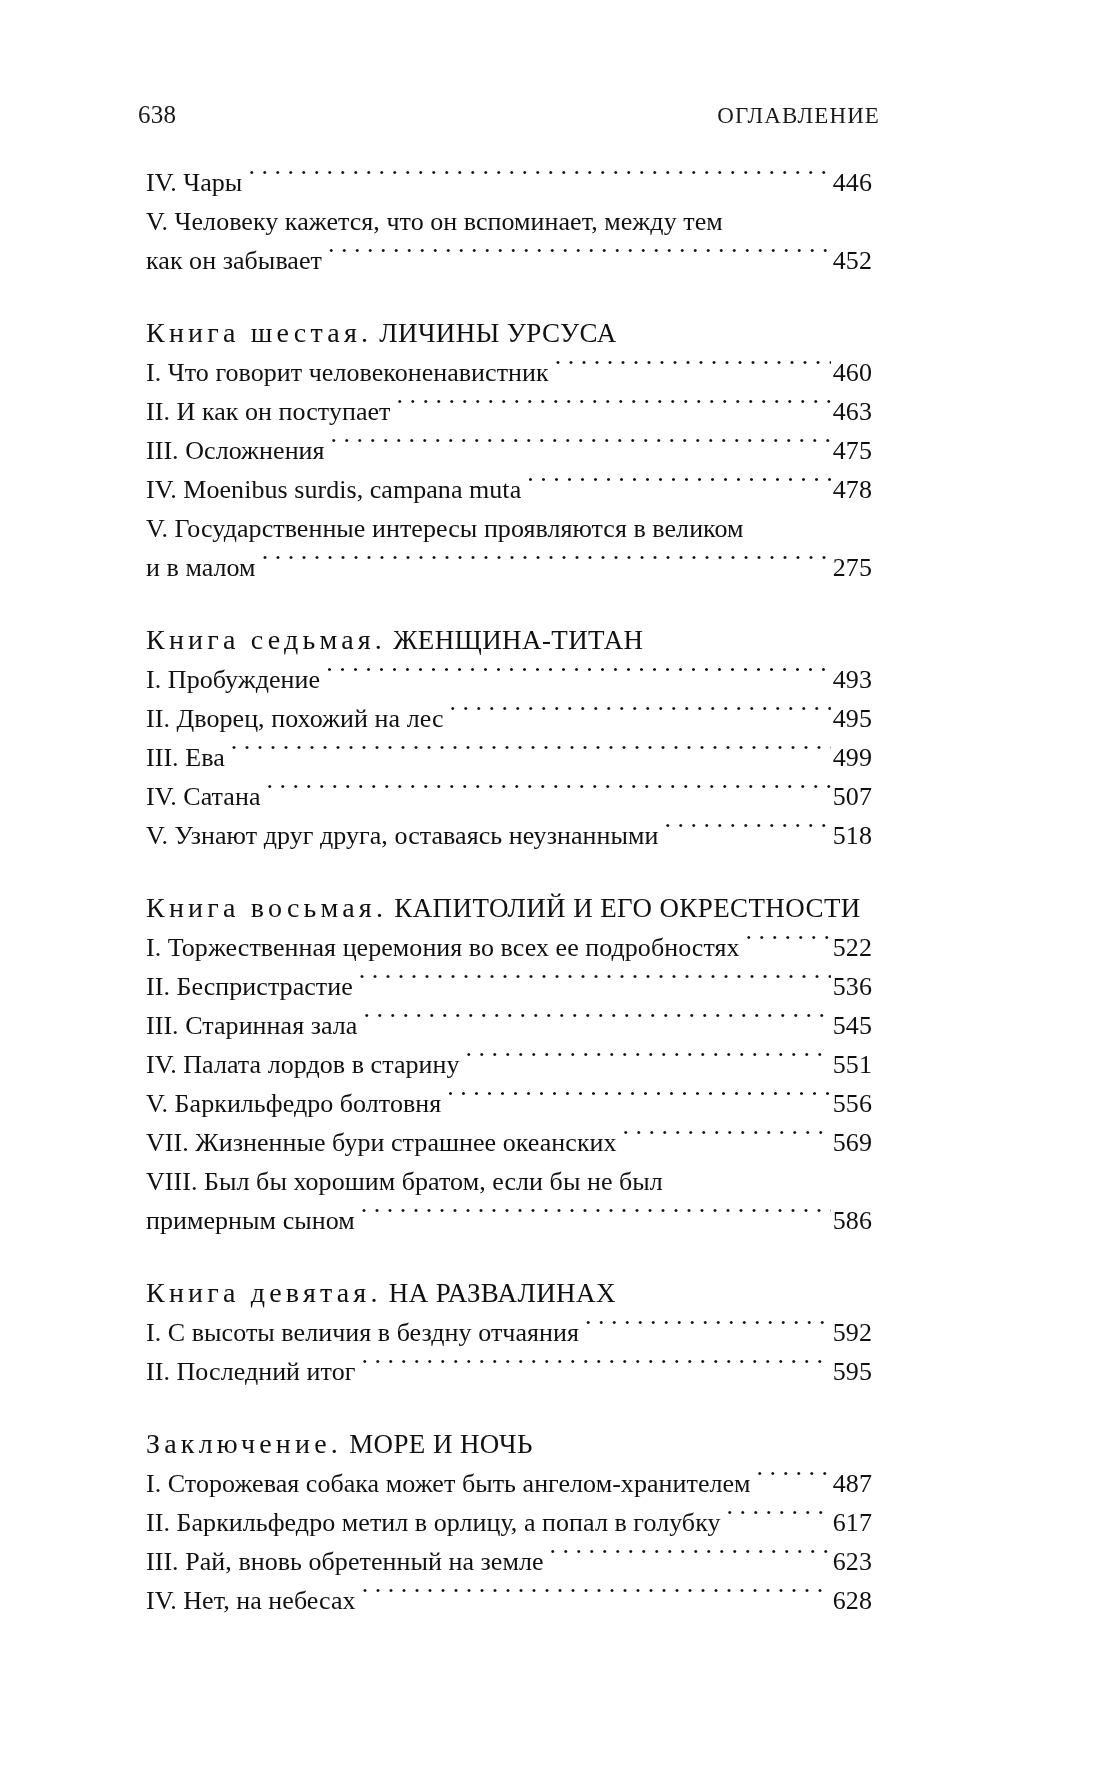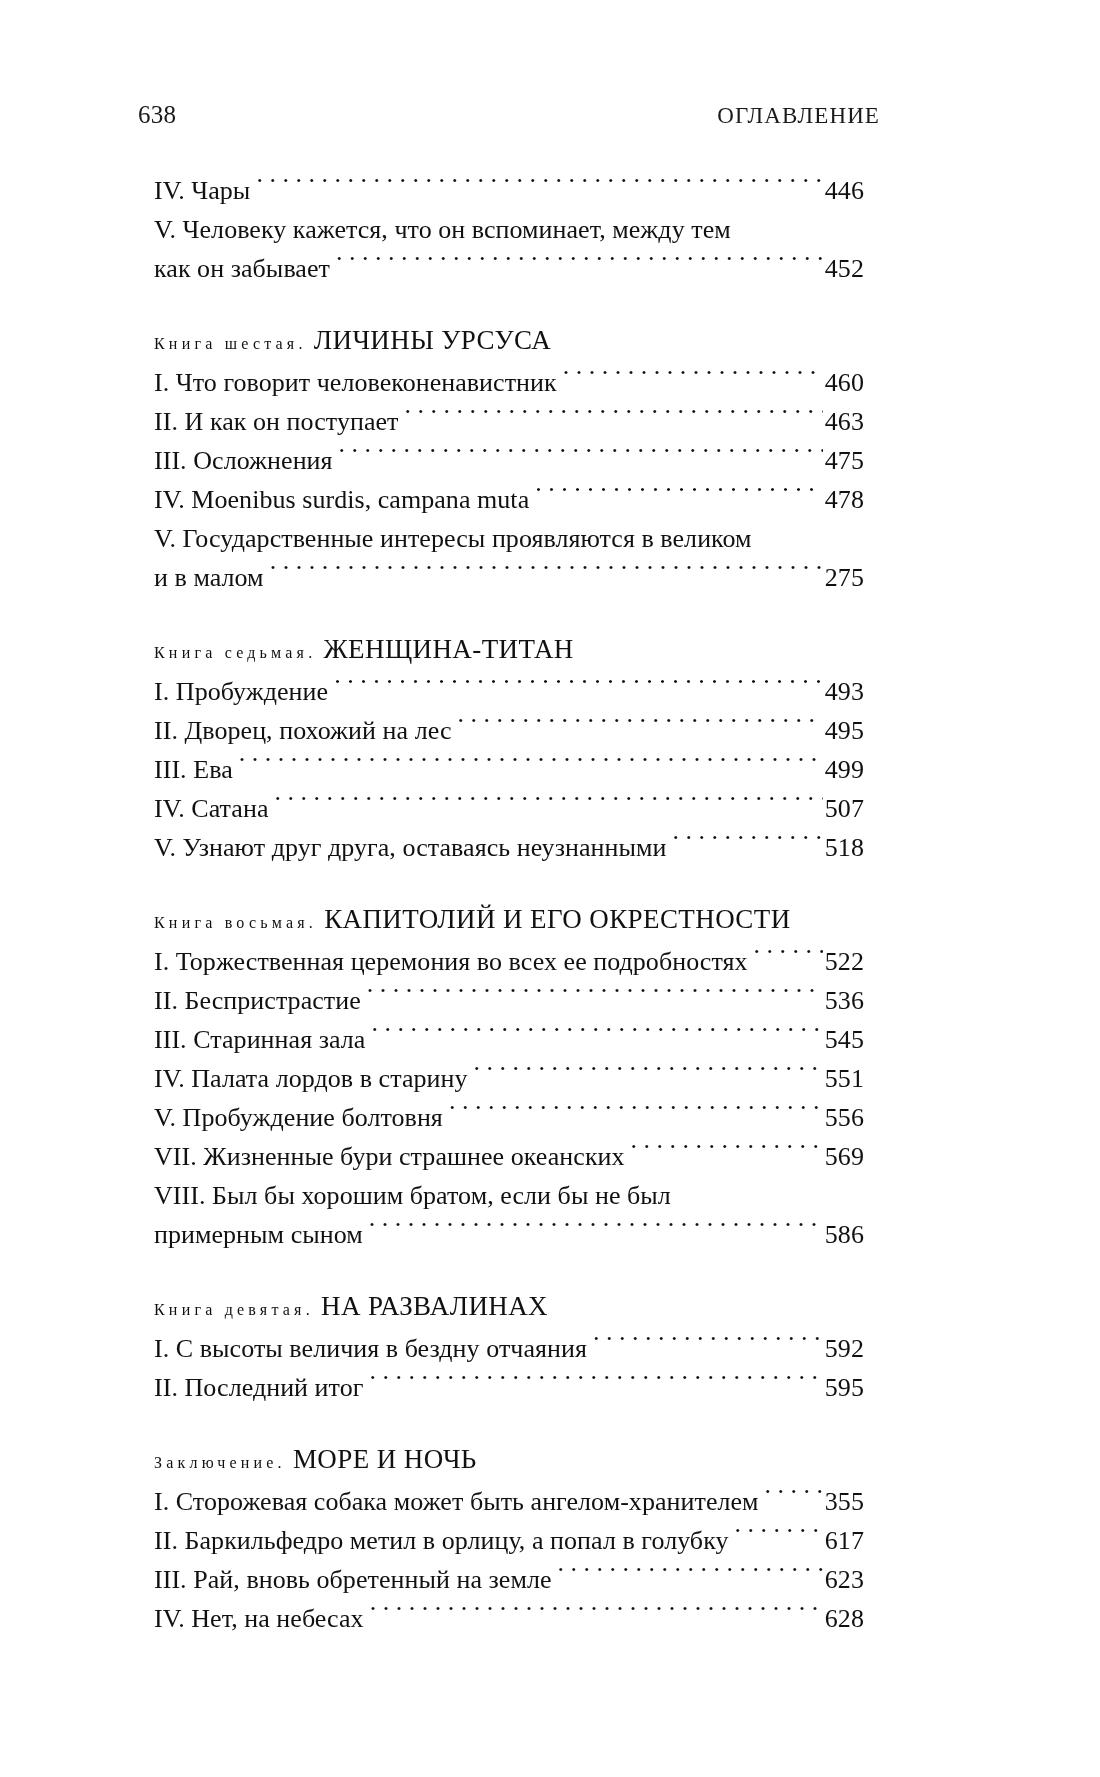--- a/index.html
+++ b/index.html
@@ -49,37 +49,37 @@
 
   
   .toc {
     position: absolute;
     top: 155px;
     left: 138px;
     width: 742px;
   }
 
   .group {
-    margin: 16px;
+    margin: 8px;
   }
   .group + .group {
     margin-top: 33px;
   }
 
   
   .book-head {
     font-size: 26px;
     line-height: 39px;
     white-space: nowrap;
     margin-bottom: 1px;
     color: #111111;
   }
   .book-head .kind {
     letter-spacing: 4.2px;
-    font-size: 16px;
+    font-size: 28px;
   }
   .book-head .title {
     font-size: 27px;
     letter-spacing: 0.4px;
   }
 
   
   .entry {
     display: flex;
     align-items: baseline;
@@ -225,21 +225,21 @@
           <span class="label">III. Старинная зала</span>
           <span class="leader"></span>
           <span class="pageno">545</span>
         </div>
         <div class="entry">
           <span class="label">IV. Палата лордов в старину</span>
           <span class="leader"></span>
           <span class="pageno">551</span>
         </div>
         <div class="entry">
-          <span class="label">V. Пробуждение болтовня</span>
+          <span class="label">V. Баркильфедро болтовня</span>
           <span class="leader"></span>
           <span class="pageno">556</span>
         </div>
         <div class="entry">
           <span class="label">VII. Жизненные бури страшнее океанских</span>
           <span class="leader"></span>
           <span class="pageno">569</span>
         </div>
         <div class="entry nolead">
           <span class="label">VIII. Был бы хорошим братом, если бы не был</span>
@@ -261,21 +261,21 @@
           <span class="label">II. Последний итог</span>
           <span class="leader"></span>
           <span class="pageno">595</span>
         </div>
       </div>
       <div class="group">
         <div class="book-head"><span class="kind">Заключение.</span><span class="title"> МОРЕ И НОЧЬ</span></div>
         <div class="entry">
           <span class="label">I. Сторожевая собака может быть ангелом-хранителем</span>
           <span class="leader"></span>
-          <span class="pageno">355</span>
+          <span class="pageno">487</span>
         </div>
         <div class="entry">
           <span class="label">II. Баркильфедро метил в орлицу, а попал в голубку</span>
           <span class="leader"></span>
           <span class="pageno">617</span>
         </div>
         <div class="entry">
           <span class="label">III. Рай, вновь обретенный на земле</span>
           <span class="leader"></span>
           <span class="pageno">623</span>

